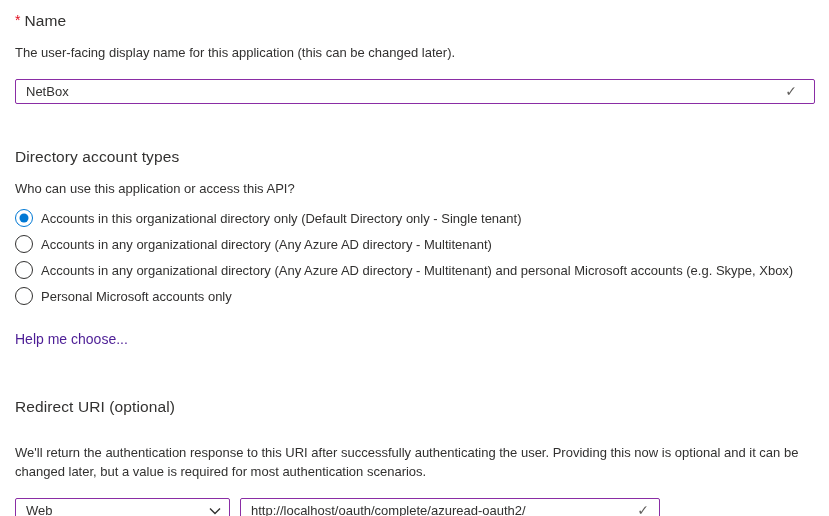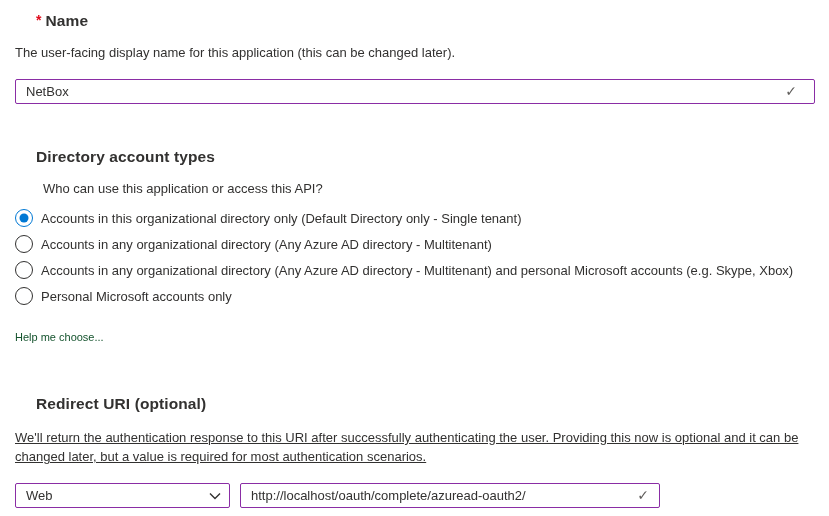--- a/index.html
+++ b/index.html
@@ -10,24 +10,23 @@
     font-family: "Liberation Sans", "DejaVu Sans", sans-serif;
     color: #323130;
     overflow: hidden;
   }
   .page {
     padding: 12px 14px 0 15px;
     width: 829px;
   }
   .section-title {
     font-size: 15.5px;
-    font-weight: 700;
+    font-weight: 400;
     color: #323130;
     letter-spacing: 0.1px;
-    margin-left: 21px;
   }
   .required-star {
     color: #e00b1c;
     font-size: 14px;
     margin-right: 4px;
     vertical-align: 1px;
   }
   .desc {
     font-size: 13px;
     color: #323130;
@@ -57,21 +56,20 @@
     transform: translateY(-54%);
     color: #605e5c;
     font-size: 14px;
     pointer-events: none;
     line-height: 1;
   }
   .gap-lg { height: 44px; }
   .question {
     font-size: 13px;
     margin-top: 15px;
-    margin-left: 28px;
   }
   .radio-group { margin-top: 9px; }
   .radio-row {
     display: flex;
     align-items: center;
     height: 26px;
     cursor: pointer;
   }
   .radio-circle {
     flex: 0 0 auto;
@@ -96,22 +94,22 @@
     transform: translate(-50%, -50%);
   }
   .radio-label {
     font-size: 13px;
     color: #323130;
     white-space: nowrap;
   }
   .help-link {
     display: inline-block;
     margin-top: 22px;
-    font-size: 11px;
-    color: #14532d;
+    font-size: 14px;
+    color: #4c1d95;
     text-decoration: none;
     cursor: pointer;
   }
   .gap-xl { height: 50px; }
   .controls-row {
     display: flex;
     margin-top: 17px;
     gap: 10px;
   }
   .select-wrap {
@@ -195,21 +193,21 @@
     </div>
   </div>
 
   <a class="help-link">Help me choose...</a>
 
   <div class="gap-xl"></div>
 
   
   <div class="section-title">Redirect URI (optional)</div>
 
-  <div class="desc" style="margin-top: 15px; text-decoration: underline;">We'll return the authentication response to this URI after successfully authenticating the user. Providing this now is optional and it can be changed later, but a value is required for most authentication scenarios.</div>
+  <div class="desc" style="margin-top: 27px;">We'll return the authentication response to this URI after successfully authenticating the user. Providing this now is optional and it can be changed later, but a value is required for most authentication scenarios.</div>
 
   <div class="controls-row">
     <div class="select-wrap">
       <div class="platform-select">
         <span>Web</span>
       </div>
       <span class="chevron-icon">
         <svg width="12" height="8" viewBox="0 0 12 8">
             <polyline points="1,1.5 6,6.5 11,1.5" fill="none" stroke="#323130" stroke-width="1.4"></polyline>
           </svg>

